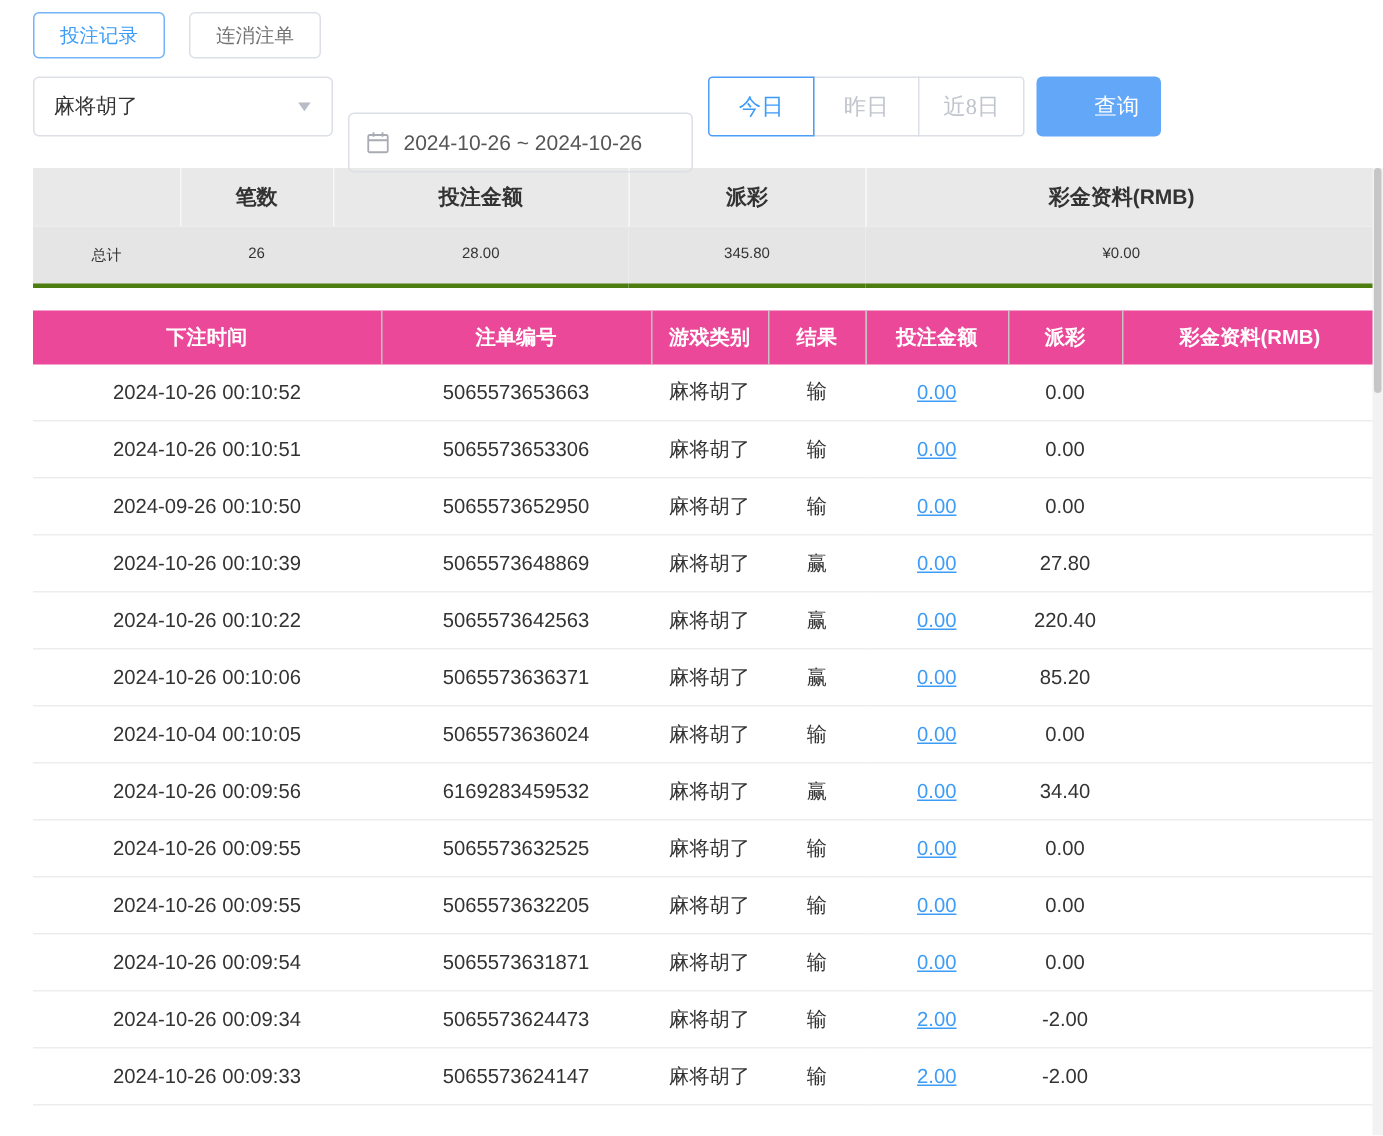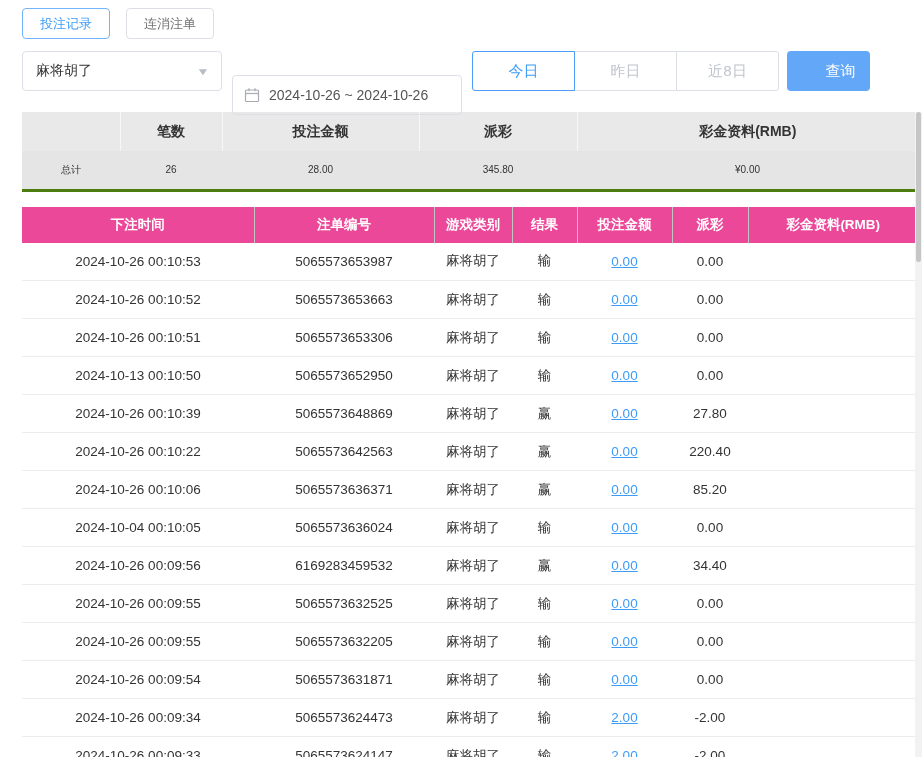--- a/index.html
+++ b/index.html
@@ -27,23 +27,23 @@
     padding:0 13px; cursor:pointer; color:#333;
   }
   .select .caret { color:#b8bcc4; font-size:10px; transform:scaleX(1.4); }
   .date-input {
     width:230px; height:40px; border:1px solid #dcdfe6; border-radius:4px;
     display:flex; align-items:center; gap:9px; padding:0 11px;
     margin-left:10px; color:#555; cursor:pointer;margin-top:48px;
   }
   .btn-group { display:flex; margin-left:10px; }
   .range-btn {
-    width:103px; height:40px; background:#fff; border:1px solid #dcdfe6;
+    width:71px; height:40px; background:#fff; border:1px solid #dcdfe6;
     font-size:15px; color:#c0c4cc; cursor:pointer; margin-left:-1px;
-    font-family:Liberation Mono, monospace;
+    font-family:Liberation Serif, serif;
   }
   .range-btn:first-child { margin-left:0; border-radius:3px 0 0 3px; }
   .range-btn:last-child { border-radius:0 3px 3px 0; }
   .range-btn.active { border-color:#4d9ef8; color:#3c9cf8; position:relative; z-index:1; }
   .query-btn {
     width:83px; height:40px; margin-left:8px; background:#63a7f8; color:#fff;
     border:none; border-radius:4px; font-size:15px; cursor:pointer; font-family:inherit;padding-left:24px;
   }
 
   
@@ -161,48 +161,39 @@
         <th>注单编号</th>
         <th>游戏类别</th>
         <th>结果</th>
         <th>投注金额</th>
         <th>派彩</th>
         <th>彩金资料(RMB)</th>
       </tr>
     </thead>
     <tbody>
         <tr>
-          <td>2024-10-26 00:10:53</td>
-          <td>5065573653987</td>
-          <td>麻将胡了</td>
-          <td>输</td>
-          <td><a class="bet-link">0.00</a></td>
-          <td>0.00</td>
-          <td></td>
-        </tr>
-        <tr>
           <td>2024-10-26 00:10:52</td>
           <td>5065573653663</td>
           <td>麻将胡了</td>
           <td>输</td>
           <td><a class="bet-link">0.00</a></td>
           <td>0.00</td>
           <td></td>
         </tr>
         <tr>
           <td>2024-10-26 00:10:51</td>
           <td>5065573653306</td>
           <td>麻将胡了</td>
           <td>输</td>
           <td><a class="bet-link">0.00</a></td>
           <td>0.00</td>
           <td></td>
         </tr>
         <tr>
-          <td>2024-10-13 00:10:50</td>
+          <td>2024-09-26 00:10:50</td>
           <td>5065573652950</td>
           <td>麻将胡了</td>
           <td>输</td>
           <td><a class="bet-link">0.00</a></td>
           <td>0.00</td>
           <td></td>
         </tr>
         <tr>
           <td>2024-10-26 00:10:39</td>
           <td>5065573648869</td>

